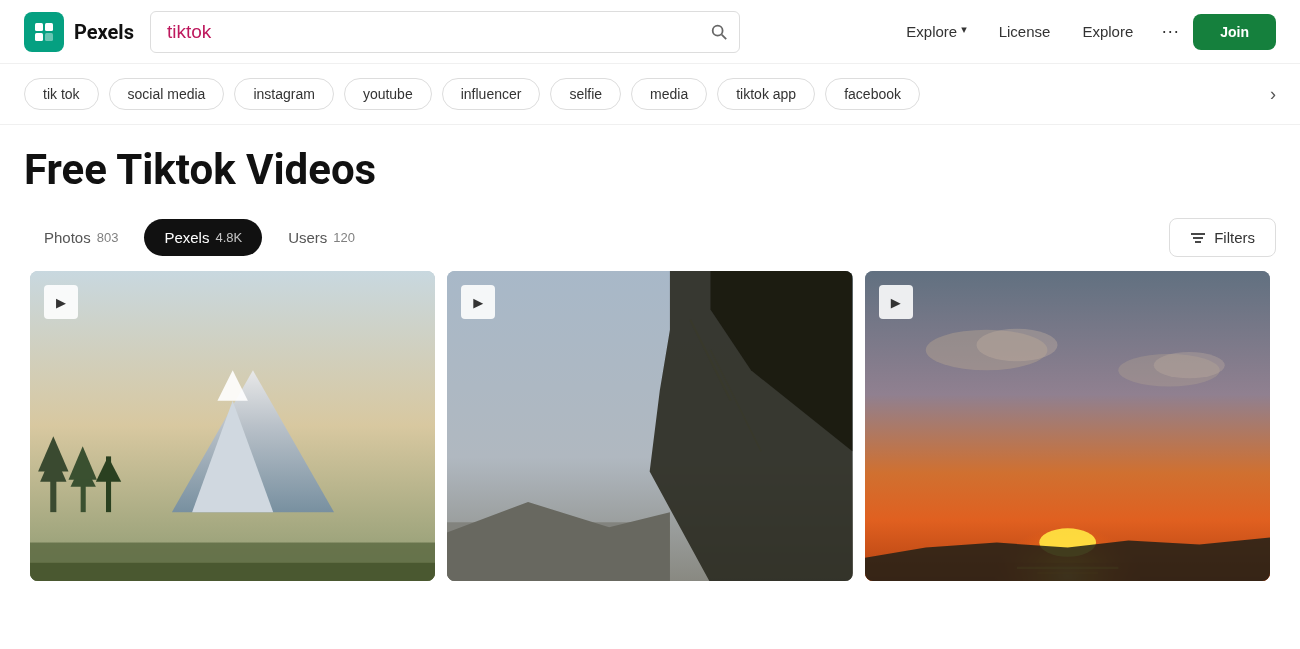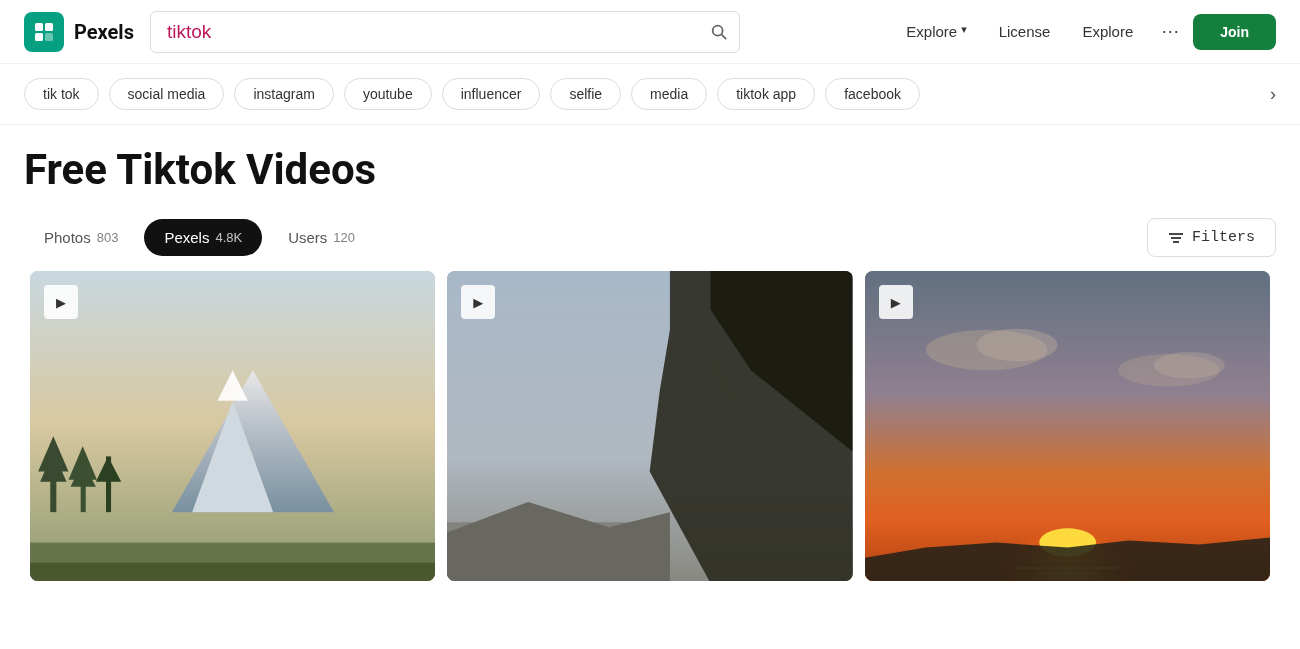--- a/index.html
+++ b/index.html
@@ -195,21 +195,20 @@
       align-items: center;
       gap: 8px;
       padding: 10px 20px;
       border: 1.5px solid #ddd;
       border-radius: 8px;
       background: #fff;
       font-size: 15px;
       font-weight: 500;
       cursor: pointer;
       color: #333;
-      font-family: Liberation Mono, monospace;
     }
 
     
     .video-grid {
       display: grid;
       grid-template-columns: repeat(3, 1fr);
       gap: 0;
       padding: 0 24px;
     }
     .video-card {

